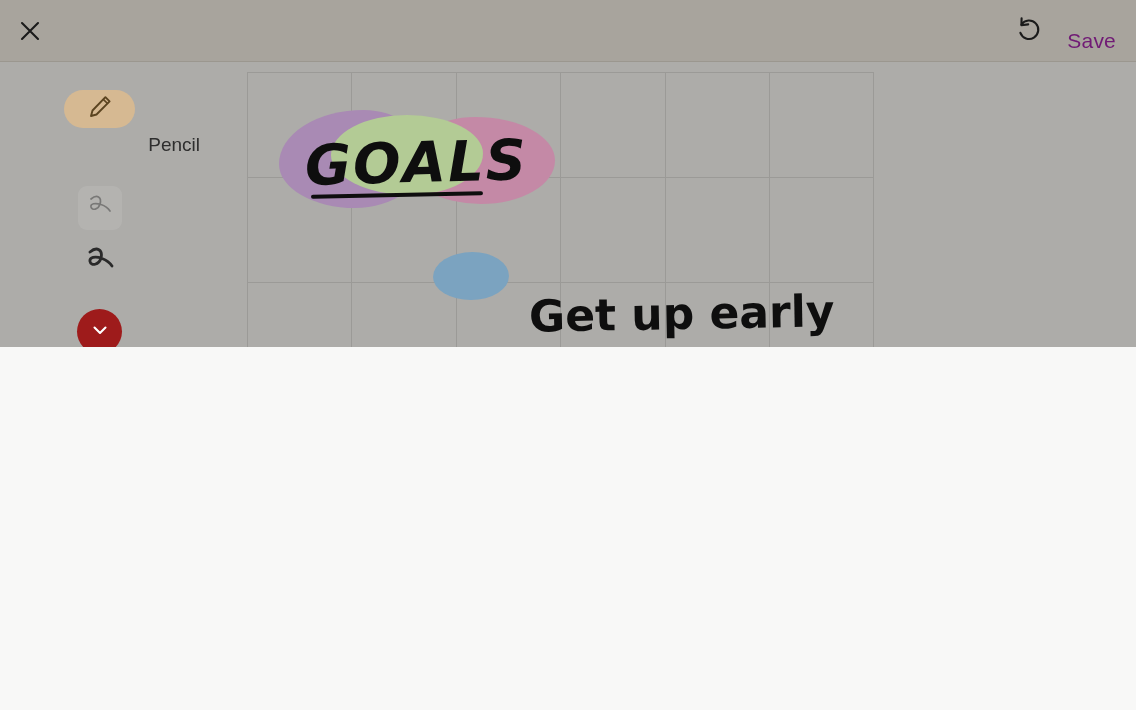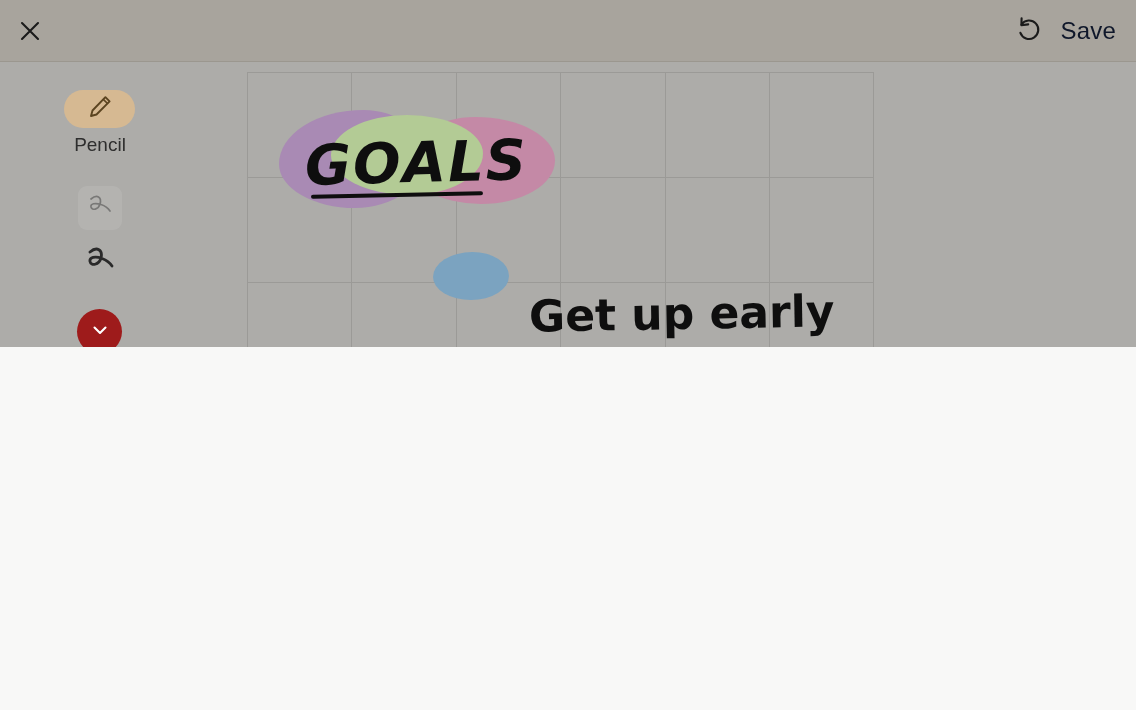--- a/index.html
+++ b/index.html
@@ -25,22 +25,22 @@
     cursor: pointer;
   }
   .close-btn svg { display: block; }
   .undo-btn {
     position: absolute; left: 1012px; top: 16px;
     width: 32px; height: 30px;
     display: flex; align-items: center; justify-content: center;
     cursor: pointer;
   }
   .save-btn {
-    position: absolute; right: 20px; top: 17px;
-    font-size: 24px; color: #0f172a; letter-spacing: .2px;
+    position: absolute; right: 20px; top: 29px;
+    font-size: 21px; color: #701a75; letter-spacing: .2px;
     cursor: pointer; font-family: "Liberation Sans", sans-serif;
   }
 
   
   .workspace {
     position: absolute; left: 0; top: 62px;
     width: 1136px; height: 285px;
     background: #adaca9;
     overflow: hidden;
   }
@@ -49,21 +49,21 @@
   .toolrail { position: absolute; left: 0; top: 0; width: 200px; height: 285px; }
   .tool-pencil-pill {
     position: absolute; left: 64px; top: 28px;
     width: 71px; height: 38px;
     border-radius: 19px; background: #d6b992;
     display: flex; align-items: center; justify-content: center;
     cursor: pointer;
   }
   .tool-pencil-label {
     position: absolute; left: 0; top: 72px; width: 200px;
-    text-align: center; font-size: 19px; color: #2e2e2e;
+    text-align: right; font-size: 19px; color: #2e2e2e;
   }
   .tool-squiggle-a {
     position: absolute; left: 78px; top: 124px;
     width: 44px; height: 44px; border-radius: 9px;
     background: rgba(255,255,255,0.20);
     display: flex; align-items: center; justify-content: center;
     cursor: pointer; opacity: .45;
   }
   .tool-squiggle-b {
     position: absolute; left: 78px; top: 178px;

